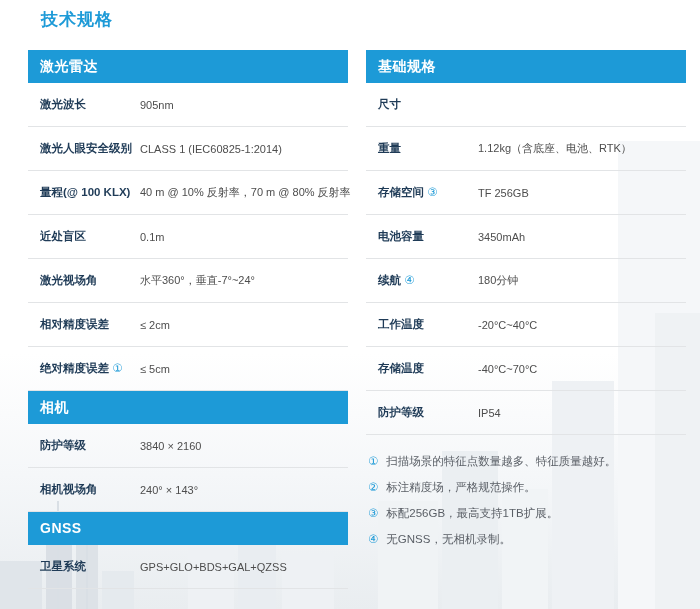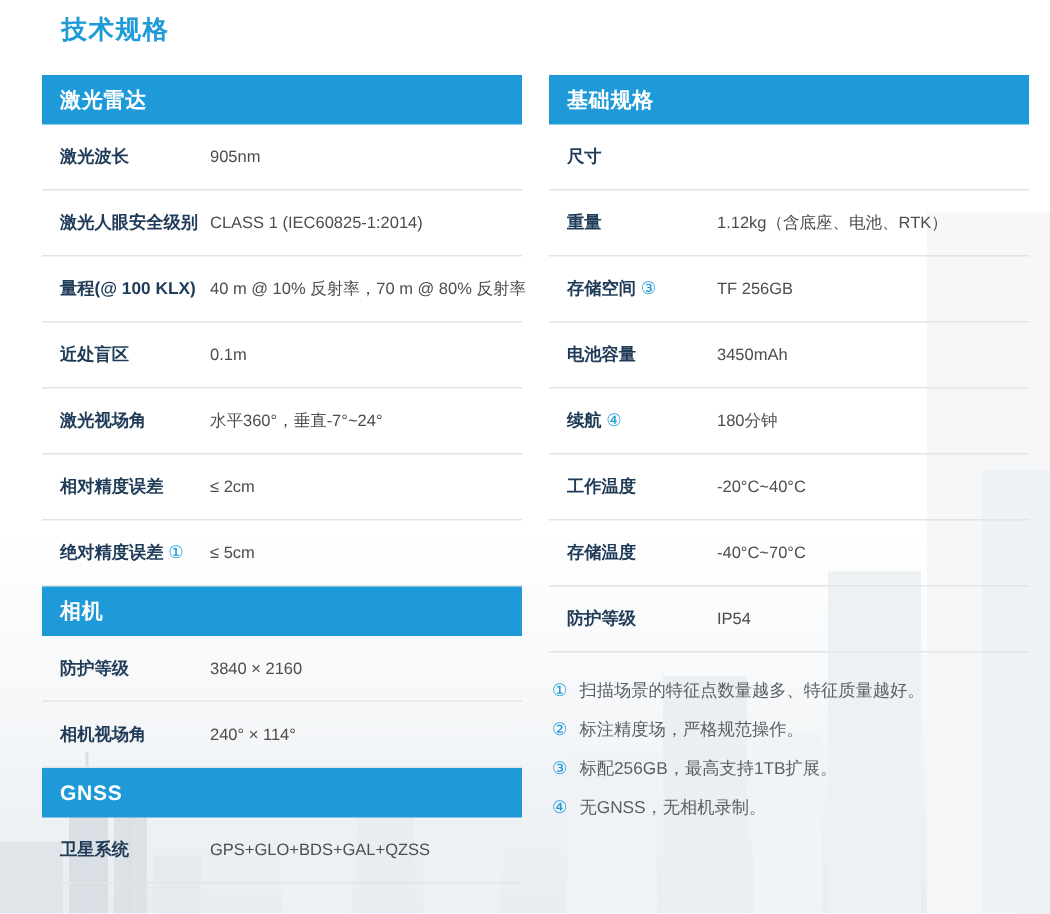--- a/index.html
+++ b/index.html
@@ -119,21 +119,21 @@
       </div>
       <div>
         <div class="sec-header">相机</div>
         <div>
             <div class="spec-row">
               <span class="spec-label">防护等级</span>
               <span class="spec-value">3840 × 2160</span>
             </div>
             <div class="spec-row">
               <span class="spec-label">相机视场角</span>
-              <span class="spec-value">240° × 114°</span>
+              <span class="spec-value">240° × 143°</span>
             </div>
           </div>
       </div>
       <div>
         <div class="sec-header">GNSS</div>
         <div>
             <div class="spec-row">
               <span class="spec-label">卫星系统</span>
               <span class="spec-value">GPS+GLO+BDS+GAL+QZSS</span>
             </div>

